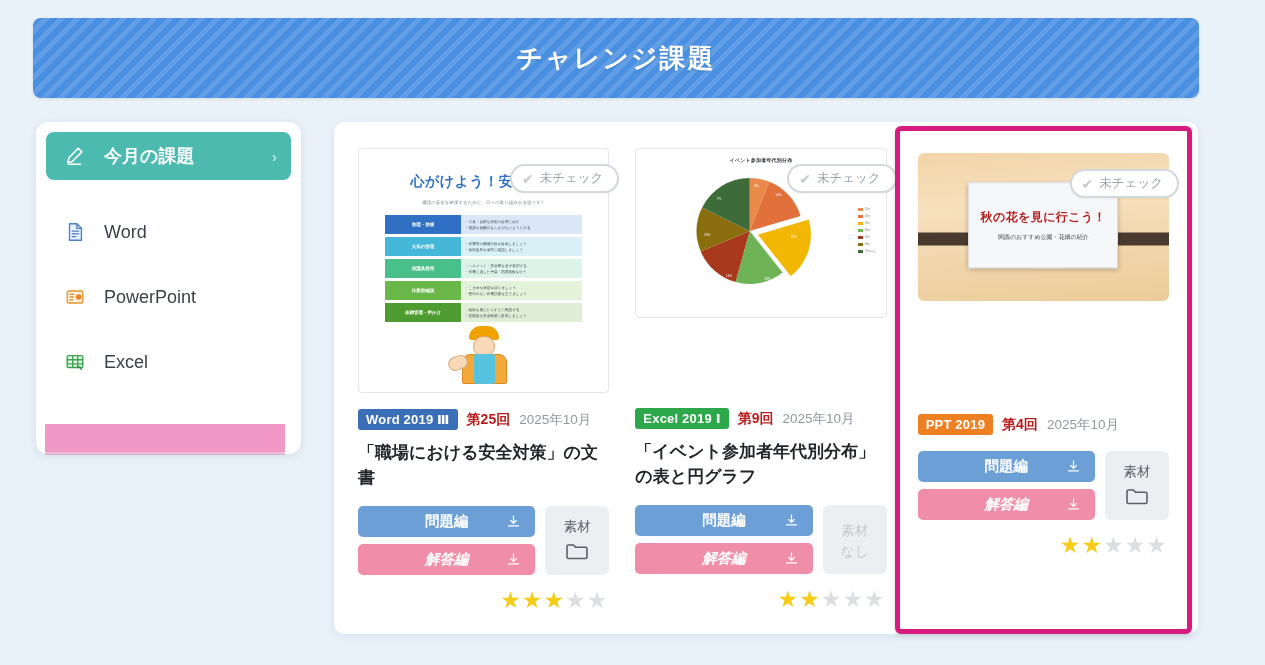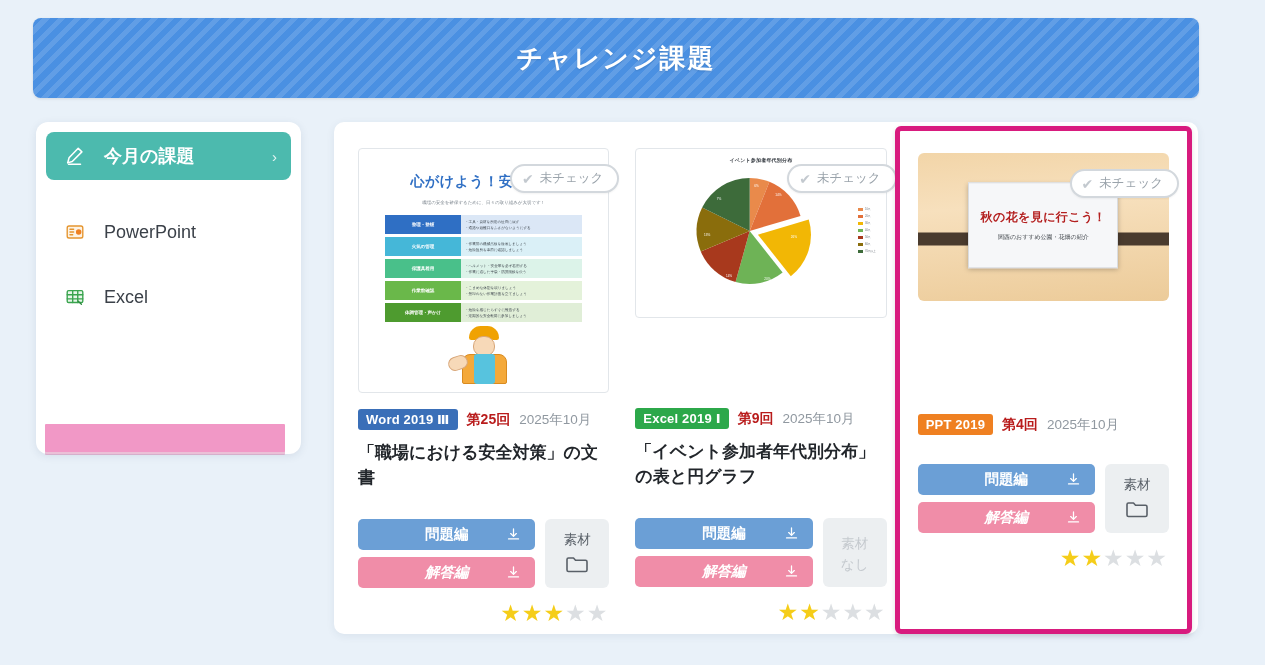--- a/index.html
+++ b/index.html
@@ -289,21 +289,21 @@
   .card-title {
     margin-top: 11px;
     font-size: 17px;
     line-height: 1.45;
     font-weight: bold;
     color: #22262b;
   }
 
   
   .actions {
-    margin-top: 29px;
+    margin-top: 16px;
     display: flex;
     gap: 10px;
     align-items: flex-start;
   }
   .btn-col { flex: 1; display: flex; flex-direction: column; gap: 7px; }
   .dl-btn {
     height: 31px;
     border-radius: 5px;
     display: flex;
     align-items: center;
@@ -357,20 +357,30 @@
         <svg width="22" height="22" viewBox="0 0 24 24" fill="none" stroke="#ffffff" stroke-width="1.7" stroke-linecap="round" stroke-linejoin="round">
           <path d="M15.5 3.5l4 4L9 18l-5 1.5L5.5 14z"></path>
             <path d="M5 21h13"></path>
         </svg>
       </span>
       <span class="side-label">今月の課題</span>
       <span class="side-chevron">›</span>
     </div>
 
 
+    <div class="side-item">
+      <span class="side-icon">
+        <svg width="22" height="22" viewBox="0 0 24 24" fill="none" stroke="#4b80c4" stroke-width="1.5" stroke-linecap="round" stroke-linejoin="round">
+          <path d="M6 3h8l5 5v13H6z" fill="#eaf1fb"></path>
+            <path d="M14 3v5h5"></path>
+          <path d="M9 11h7M9 14h7M9 17h4"></path>
+        </svg>
+      </span>
+      <span class="side-label">Word</span>
+    </div>
 
     <div class="side-item">
       <span class="side-icon">
         <svg width="22" height="22" viewBox="0 0 24 24" fill="none" stroke="#e5952f" stroke-width="1.5" stroke-linecap="round" stroke-linejoin="round">
           <rect x="3.5" y="5.5" width="17" height="13" rx="2" fill="#fdf3e4"></rect>
           <path d="M6.5 9h4M6.5 12h4M6.5 15h3"></path>
           <circle cx="16" cy="12" r="3" fill="#ef8021" stroke="none"></circle>
         </svg>
       </span>
       <span class="side-label">PowerPoint</span>

